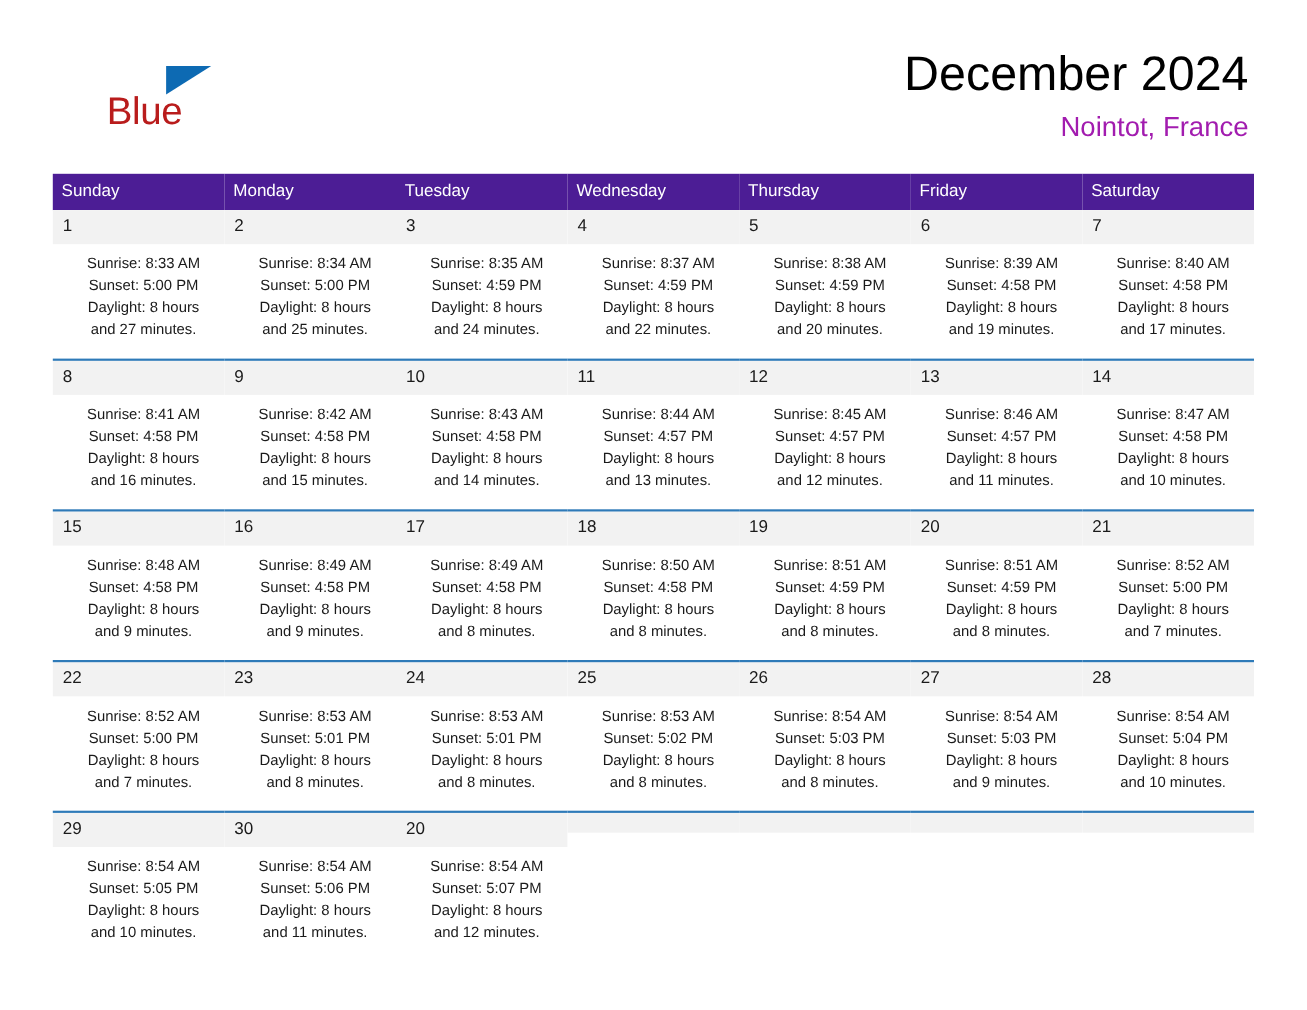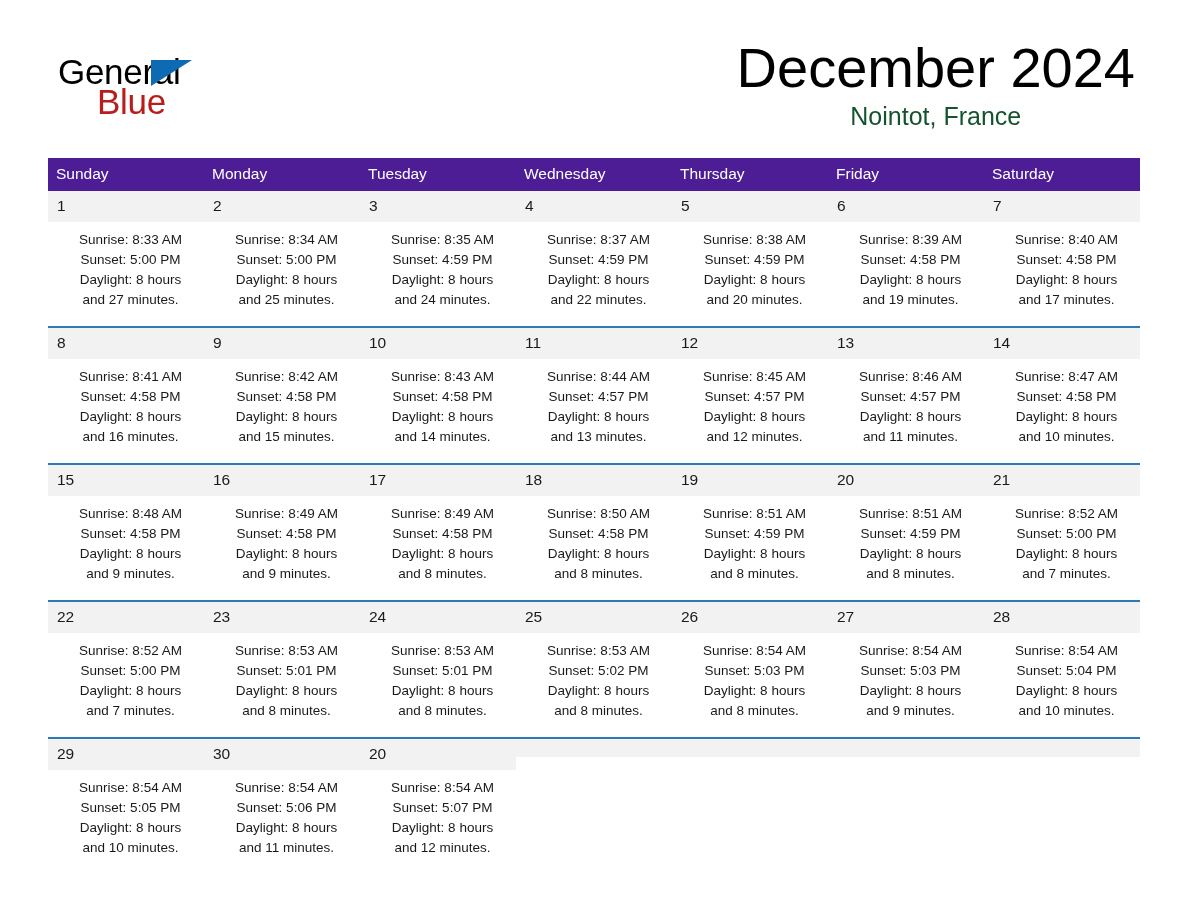--- a/index.html
+++ b/index.html
@@ -68,34 +68,33 @@
     font-family: "Liberation Sans", sans-serif;
   }
 
   .title-block {
     position: absolute;
     right: 53px;
     top: 42px;
     text-align: right;
   }
   .cal-title {
-    font-size: 56px;
+    font-size: 44px;
     line-height: 52px;
     font-weight: normal;
     color: #000000;
     white-space: nowrap;
   }
   .cal-subtitle {
     font-size: 25px;
     line-height: 32px;
     font-weight: normal;
-    color: #14532d;
+    color: #a21caf;
     margin-top: 6px;
     white-space: nowrap;
-    text-align: center;
   }
 
   
   .calendar {
     position: absolute;
     left: 48px;
     top: 158px;
     width: 1092px;
     border-collapse: collapse;
     table-layout: fixed;
@@ -155,21 +154,20 @@
   }
 </style>
 </head>
 <body>
 
 <div class="page">
 
   <div class="header">
 
     <div class="logo">
-      <span class="logo-general">General</span>
       <span class="logo-tri"></span>
       <span class="logo-blue">Blue</span>
     </div>
 
     <div class="title-block">
       <div class="cal-title">December 2024</div>
       <div class="cal-subtitle">Nointot, France</div>
     </div>
 
   </div>

